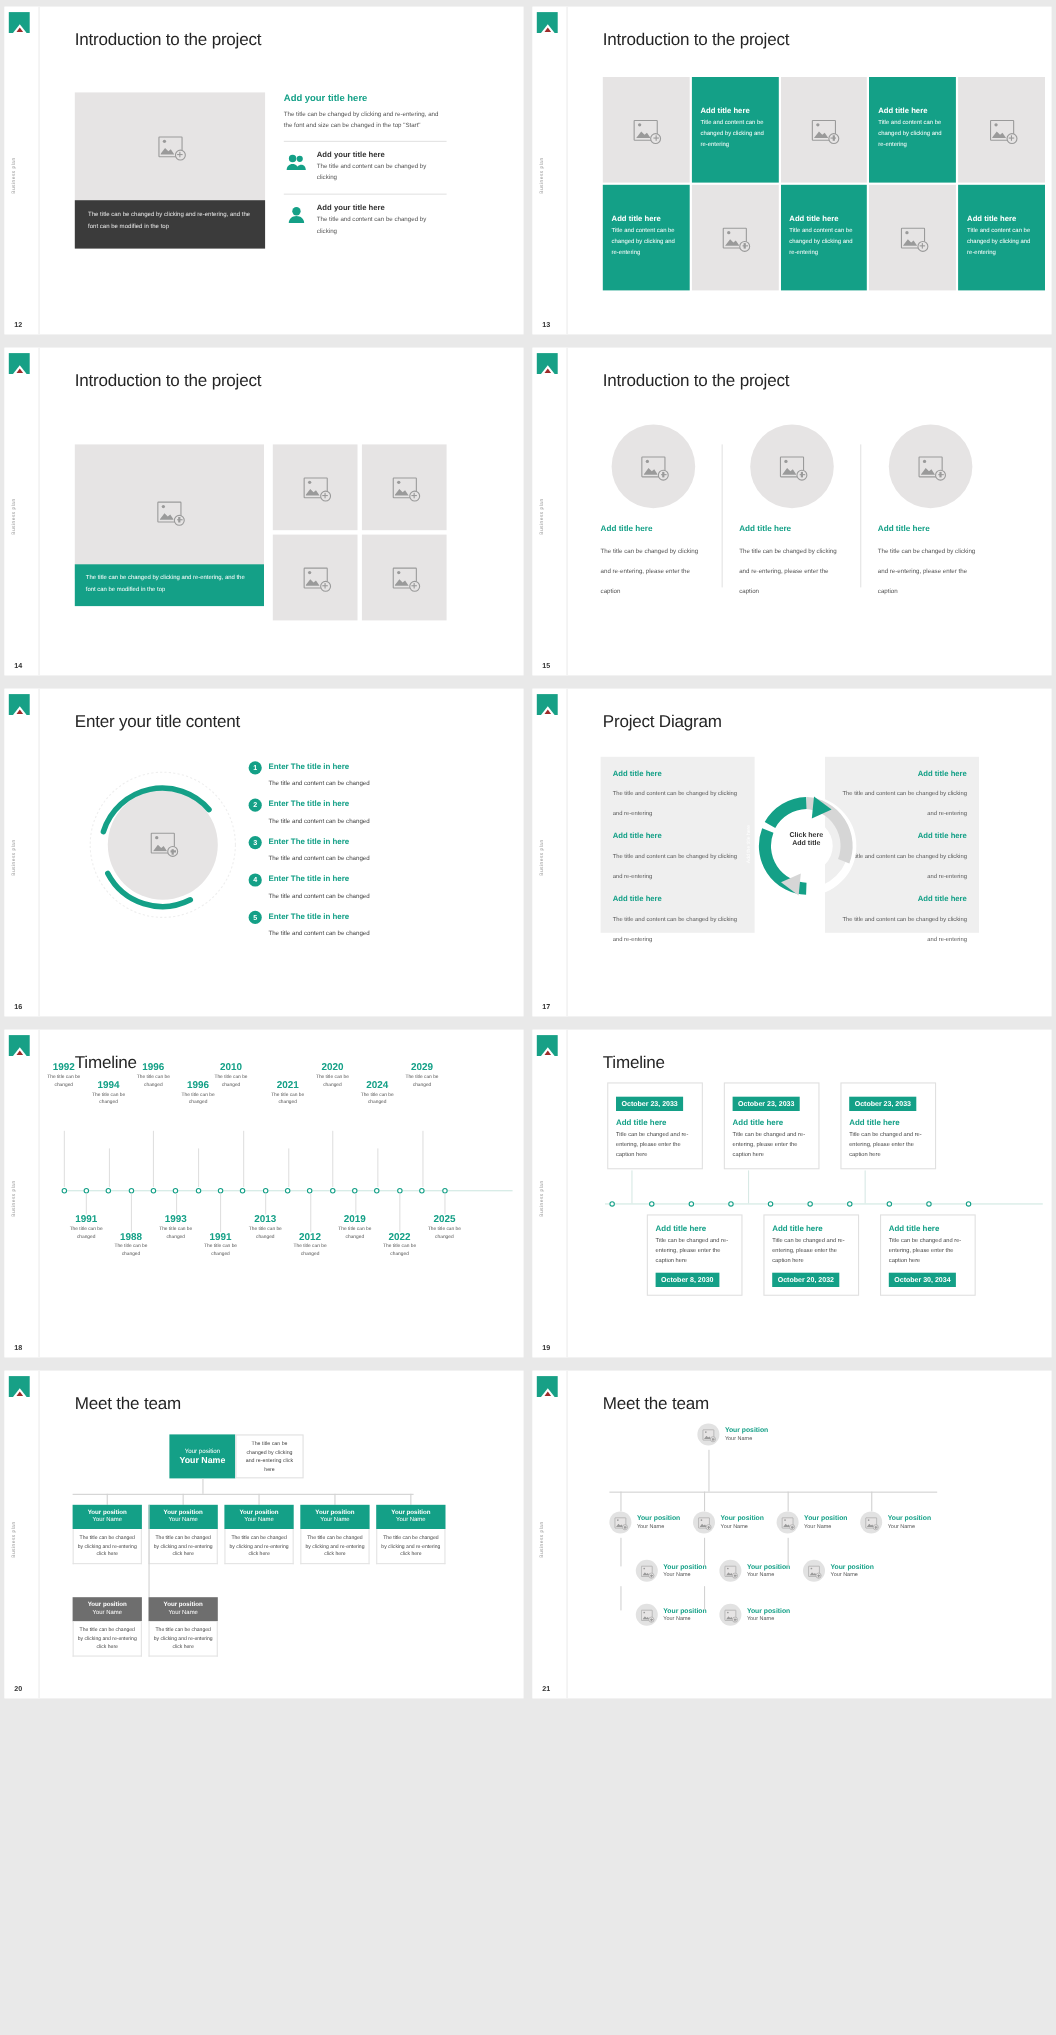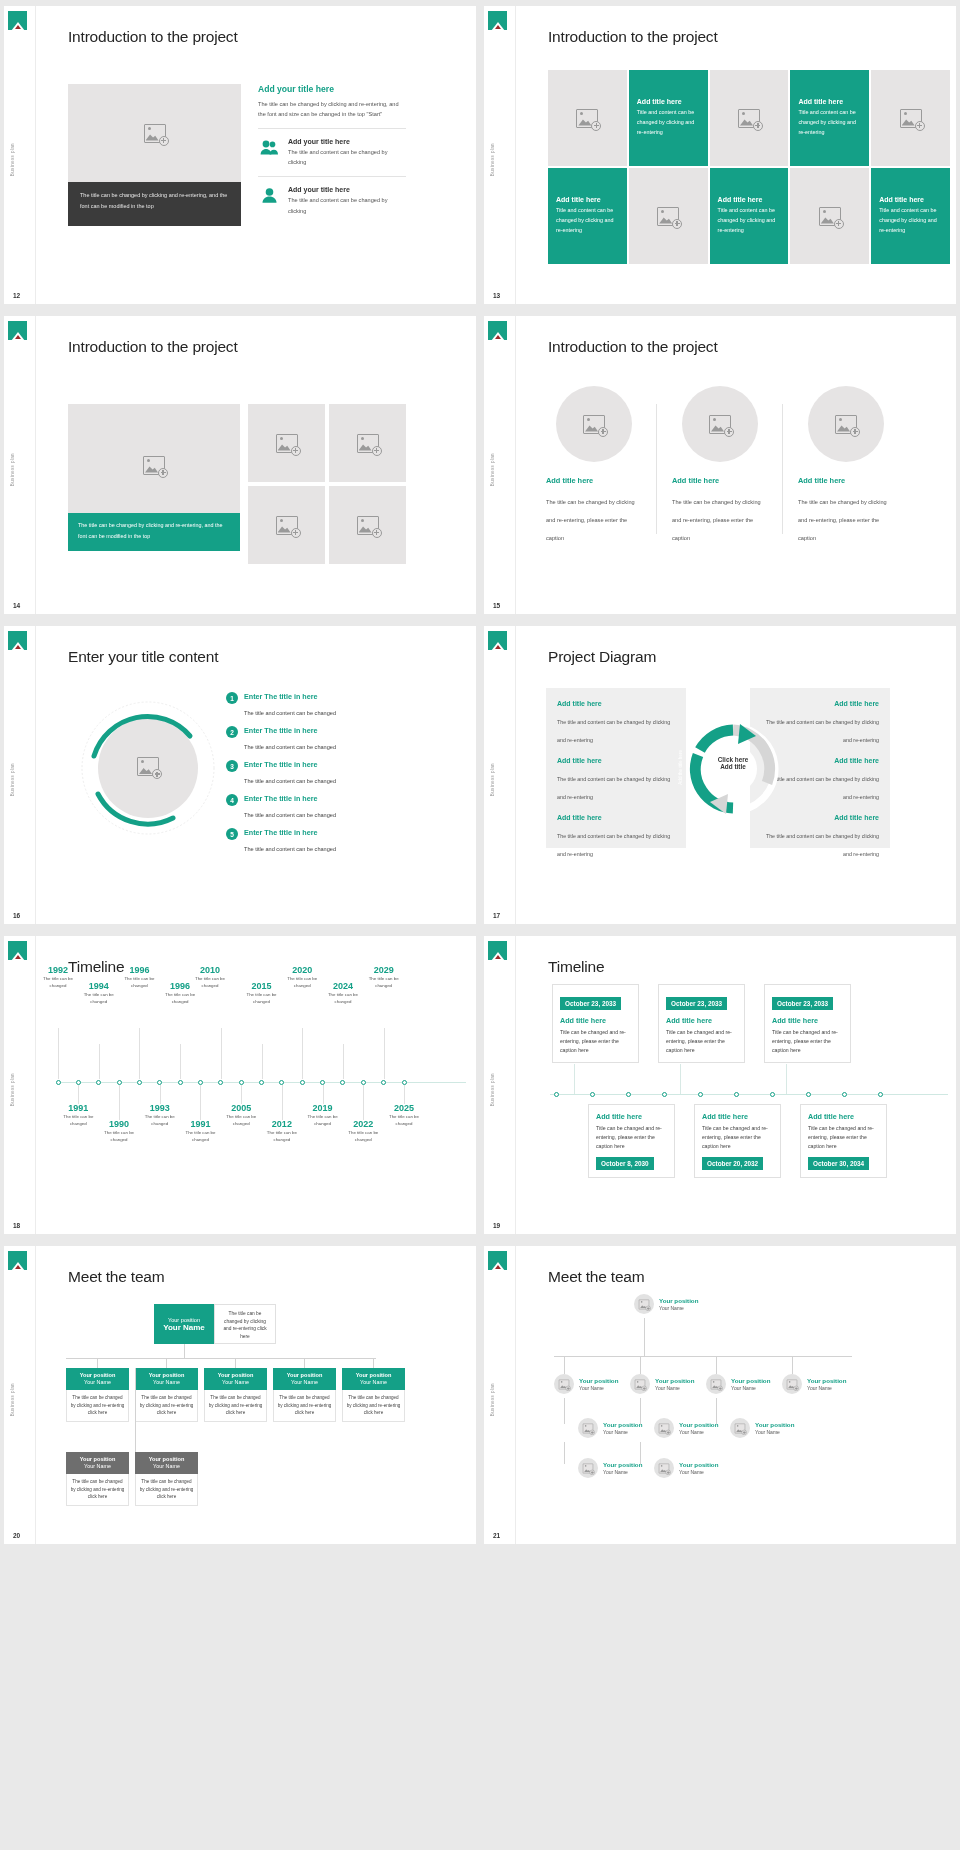--- a/index.html
+++ b/index.html
@@ -471,21 +471,21 @@
             <b>1996</b>
             <span>The title can be changed</span>
           </div>
           <div class="tick" style="left:184.8235294117647px;top:92px;height:51px"></div>
           <div class="yr" style="left:153px;top:30px">
             <b>2010</b>
             <span>The title can be changed</span>
           </div>
           <div class="tick" style="left:225.52941176470586px;top:108px;height:35px"></div>
           <div class="yr" style="left:204.52941176470586px;top:46px">
-            <b>2015</b>
+            <b>2021</b>
             <span>The title can be changed</span>
           </div>
           <div class="tick" style="left:266.2352941176471px;top:92px;height:51px"></div>
           <div class="yr" style="left:245.23529411764707px;top:30px">
             <b>2020</b>
             <span>The title can be changed</span>
           </div>
           <div class="tick" style="left:306.94117647058823px;top:108px;height:35px"></div>
           <div class="yr" style="left:285.94117647058823px;top:46px">
             <b>2024</b>
@@ -496,36 +496,36 @@
             <b>2029</b>
             <span>The title can be changed</span>
           </div>
           <div class="tick" style="left:42.35294117647059px;top:149px;height:19px"></div>
           <div class="yr" style="left:21.352941176470587px;top:168px">
             <b>1991</b>
             <span>The title can be changed</span>
           </div>
           <div class="tick" style="left:83.05882352941177px;top:149px;height:35px"></div>
           <div class="yr" style="left:62.05882352941177px;top:184px">
-            <b>1990</b>
+            <b>1988</b>
             <span>The title can be changed</span>
           </div>
           <div class="tick" style="left:123.76470588235293px;top:149px;height:19px"></div>
           <div class="yr" style="left:102.76470588235293px;top:168px">
             <b>1993</b>
             <span>The title can be changed</span>
           </div>
           <div class="tick" style="left:164.47058823529412px;top:149px;height:35px"></div>
           <div class="yr" style="left:143.47058823529412px;top:184px">
             <b>1991</b>
             <span>The title can be changed</span>
           </div>
           <div class="tick" style="left:205.17647058823528px;top:149px;height:19px"></div>
           <div class="yr" style="left:184.17647058823528px;top:168px">
-            <b>2005</b>
+            <b>2013</b>
             <span>The title can be changed</span>
           </div>
           <div class="tick" style="left:245.88235294117646px;top:149px;height:35px"></div>
           <div class="yr" style="left:224.88235294117646px;top:184px">
             <b>2012</b>
             <span>The title can be changed</span>
           </div>
           <div class="tick" style="left:286.5882352941176px;top:149px;height:19px"></div>
           <div class="yr" style="left:265.5882352941176px;top:168px">
             <b>2019</b>

